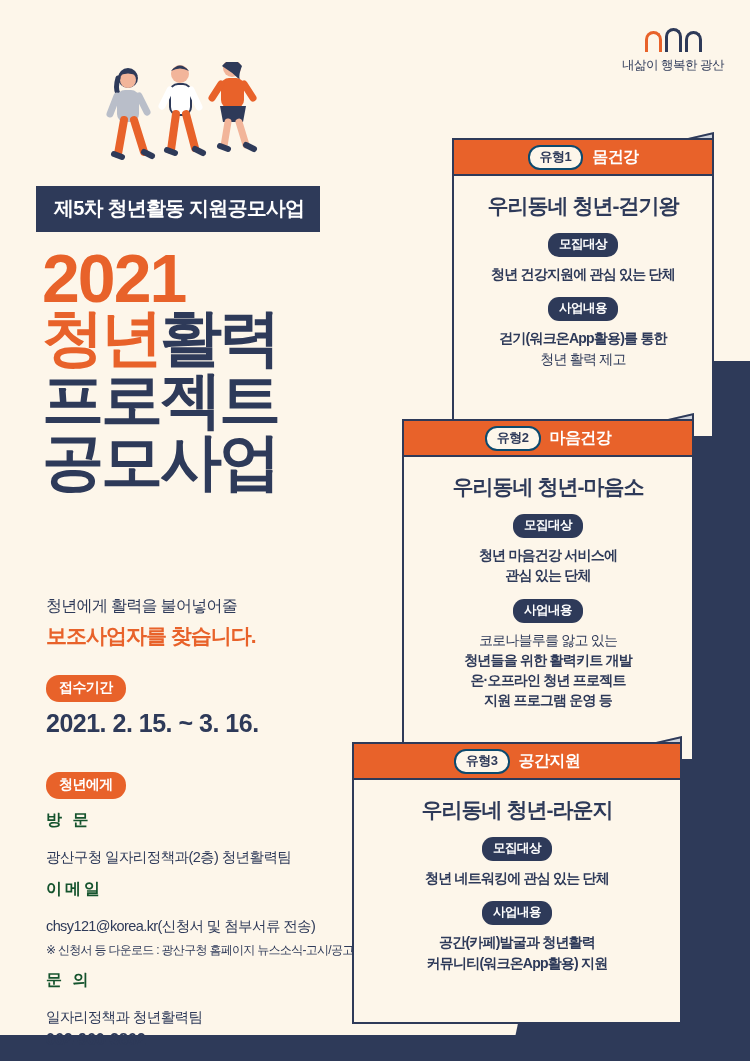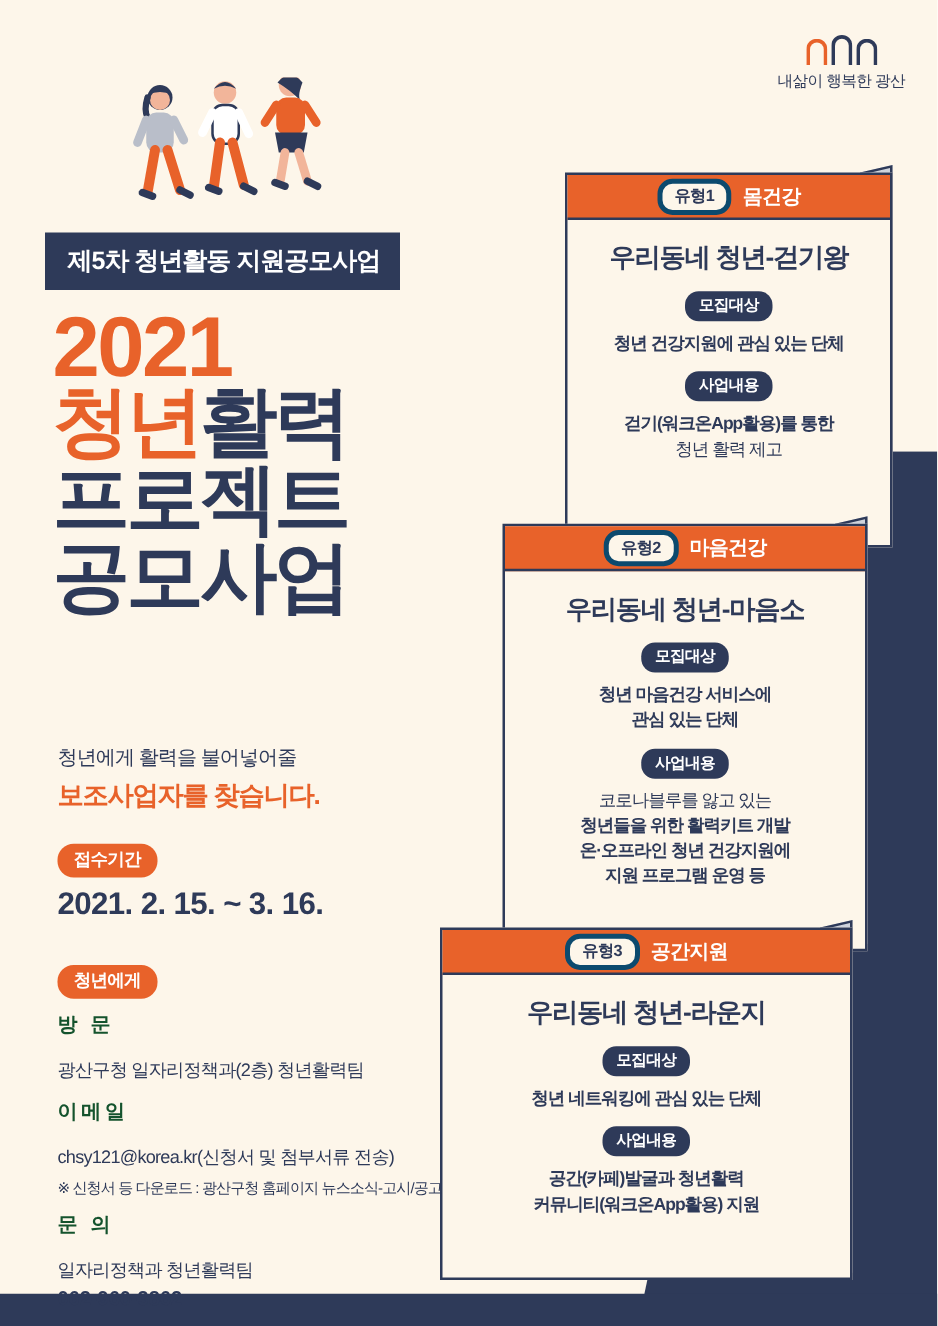--- a/index.html
+++ b/index.html
@@ -121,21 +121,21 @@
     width: 100%; height: 100%;
   }
   .box-header {
     background: #e8622a;
     height: 36px;
     display: flex; align-items: center; justify-content: center; gap: 9px;
     border-bottom: 2px solid #2e3a59;
   }
   .type-badge {
     background: #fdf6ea; color: #2e3a59;
-    border: 4px solid #0c4a6e; border-radius: 12px;
+    border: 2px solid #0c4a6e; border-radius: 12px;
     font-size: 13px; font-weight: bold; padding: 1px 10px 2px;
     letter-spacing: -0.5px;
   }
   .type-name { color: #fff; font-size: 16px; font-weight: bold; letter-spacing: -0.6px; }
   .box-body { padding: 16px 14px 12px; text-align: center; }
   .box-title {
     font-size: 21px; font-weight: bold; color: #2e3a59; letter-spacing: -1px;
   }
   .tag {
     display: inline-block; background: #2e3a59; color: #fff;
@@ -290,21 +290,21 @@
           <div class="blk">
             <span class="tag">모집대상</span>
             <div class="blk-text" style="white-space:pre-line"><b>청년 마음건강 서비스에
 관심 있는 단체</b></div>
           </div>
           <div class="blk">
             <span class="tag">사업내용</span>
             <div class="blk-text">
               <span>코로나블루를 앓고 있는</span><br>
               <b>청년들을 위한 활력키트 개발</b><br>
-              <b>온·오프라인 청년 건강지원에</b><br>
+              <b>온·오프라인 청년 프로젝트</b><br>
               <b>지원 프로그램 운영 등</b>
             </div>
           </div>
         </div>
       </div>
     </div>
 
     <div class="box" id="b3">
       <div class="side"></div>
       <div class="face">

